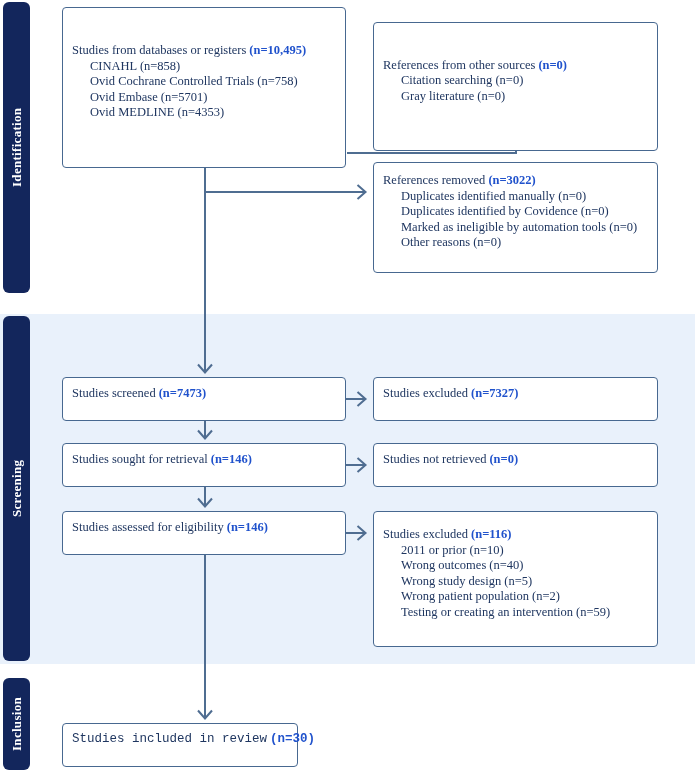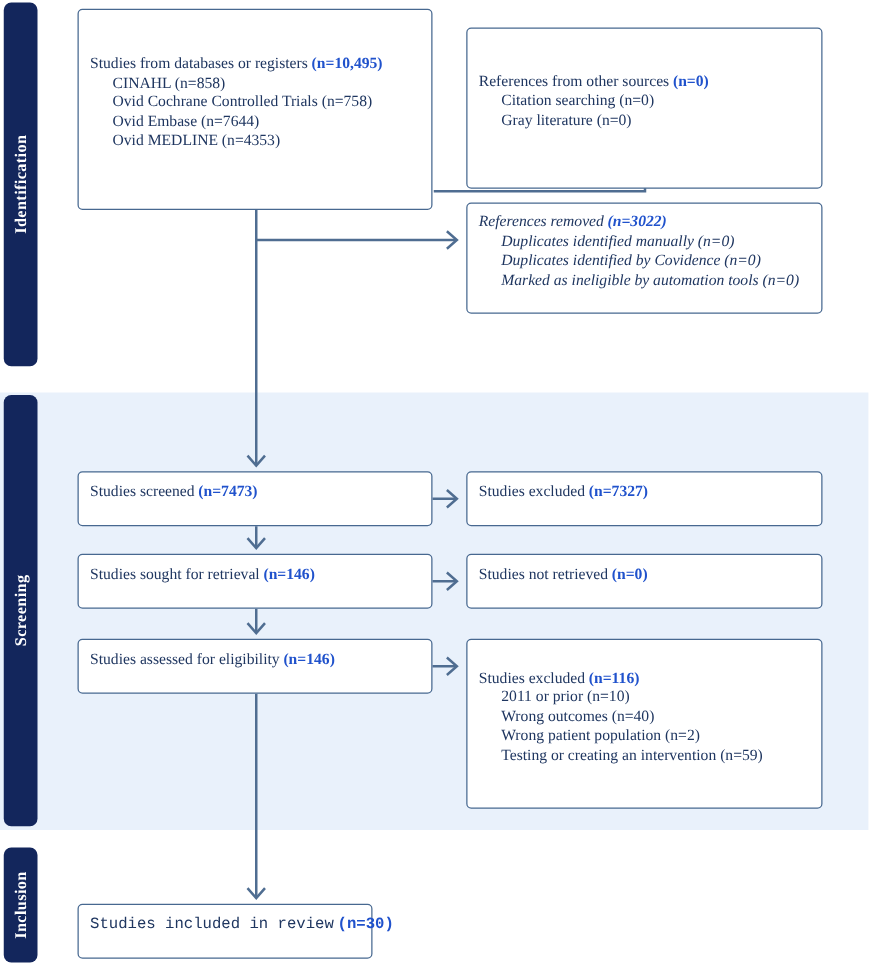--- a/index.html
+++ b/index.html
@@ -78,35 +78,36 @@
     <path d="M357.5,458 L365.5,465 L357.5,472"></path>
 
     <path d="M346,533 H365"></path>
     <path d="M357.5,526 L365.5,533 L357.5,540"></path>
   </svg>
 
   <div class="box" style="left:62px;top:7px;width:284px;height:161px;">
     <div class="box-title"><span>Studies from databases or registers</span><span class="count">(n=10,495)</span></div>
     <div class="box-item">CINAHL (n=858)</div>
     <div class="box-item">Ovid Cochrane Controlled Trials (n=758)</div>
-    <div class="box-item">Ovid Embase (n=7644)</div>
+    <div class="box-item">Ovid Embase (n=5701)</div>
     <div class="box-item">Ovid MEDLINE (n=4353)</div>
   </div>
 
   <div class="box" style="left:373px;top:22px;width:285px;height:129px;">
     <div class="box-title"><span>References from other sources</span><span class="count">(n=0)</span></div>
     <div class="box-item">Citation searching (n=0)</div>
     <div class="box-item">Gray literature (n=0)</div>
   </div>
 
-  <div class="box" style="left:373px;top:162px;width:285px;height:89px;font-style:italic;">
+  <div class="box" style="left:373px;top:162px;width:285px;height:111px;">
     <div class="box-title"><span>References removed</span><span class="count">(n=3022)</span></div>
     <div class="box-item">Duplicates identified manually (n=0)</div>
     <div class="box-item">Duplicates identified by Covidence (n=0)</div>
     <div class="box-item">Marked as ineligible by automation tools (n=0)</div>
+    <div class="box-item">Other reasons (n=0)</div>
   </div>
 
   <div class="box" style="left:62px;top:377px;width:284px;height:44px;">
     <div class="box-title"><span>Studies screened</span><span class="count">(n=7473)</span></div>
   </div>
   <div class="box" style="left:373px;top:377px;width:285px;height:44px;">
     <div class="box-title"><span>Studies excluded</span><span class="count">(n=7327)</span></div>
   </div>
 
   <div class="box" style="left:62px;top:443px;width:284px;height:44px;">
@@ -116,20 +117,21 @@
     <div class="box-title"><span>Studies not retrieved</span><span class="count">(n=0)</span></div>
   </div>
 
   <div class="box" style="left:62px;top:511px;width:284px;height:44px;">
     <div class="box-title"><span>Studies assessed for eligibility</span><span class="count">(n=146)</span></div>
   </div>
   <div class="box" style="left:373px;top:511px;width:285px;height:136px;">
     <div class="box-title"><span>Studies excluded</span><span class="count">(n=116)</span></div>
     <div class="box-item">2011 or prior (n=10)</div>
     <div class="box-item">Wrong outcomes (n=40)</div>
+    <div class="box-item">Wrong study design (n=5)</div>
     <div class="box-item">Wrong patient population (n=2)</div>
     <div class="box-item">Testing or creating an intervention (n=59)</div>
   </div>
 
   <div class="box" style="left:62px;top:723px;width:236px;height:44px;font-family:Liberation Mono, monospace;">
     <div class="box-title"><span>Studies included in review</span><span class="count">(n=30)</span></div>
   </div>
 
 </div>
 

